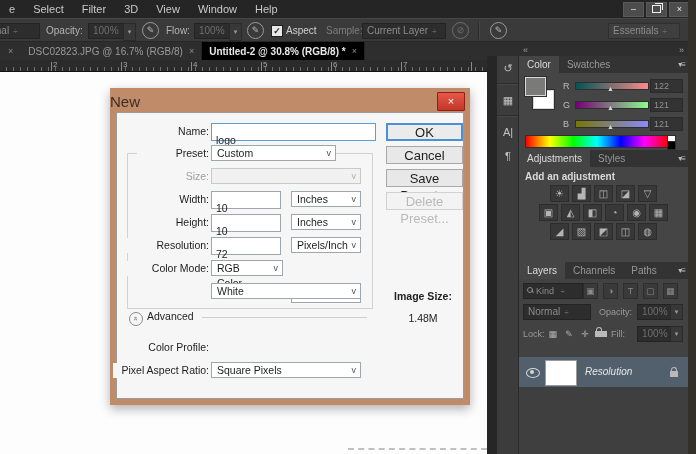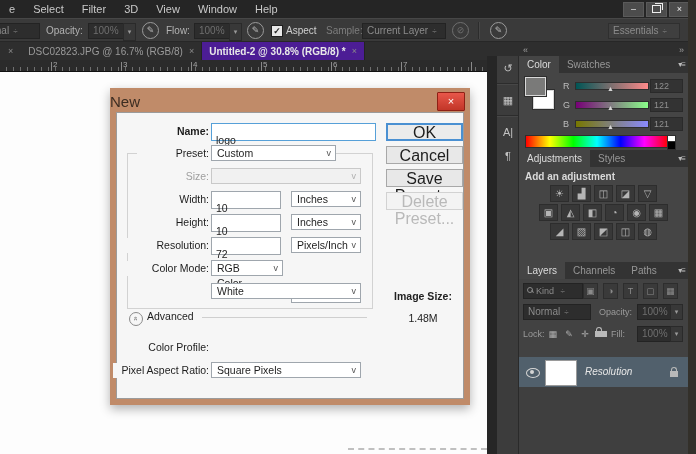--- a/index.html
+++ b/index.html
@@ -33,21 +33,21 @@
   .tool-icon{position:absolute;top:3px;width:15px;height:15px;border:1px solid #9a9a9a;
     border-radius:50%;color:#bdbdbd;font-size:9px;line-height:14px;text-align:center;}
   .vsep{position:absolute;top:3px;width:1px;height:17px;background:#2c2c2c;border-right:1px solid #474747;}
   .checkbox{position:absolute;top:6px;width:10px;height:10px;background:#e8e8e8;
     border:1px solid #1f1f1f;color:#222;font-size:9px;line-height:10px;text-align:center;font-weight:bold;}
 
   
   #tabbar{left:0;top:42px;width:487px;height:18px;background:#2e2e2e;color:#9a9a9a;
     font-size:10px;display:flex;align-items:stretch;}
   .doc-tab{display:flex;align-items:center;padding:0 7px;gap:6px;border-right:1px solid #232323;white-space:nowrap;}
-  .doc-tab.active{background:#4c1d95;color:#e8e8e8;font-weight:bold;}
+  .doc-tab.active{background:#000000;color:#e8e8e8;font-weight:bold;}
   .tab-close{color:#8a8a8a;font-size:9px;font-weight:normal;}
   #orphan-close{display:flex;align-items:center;padding:0 8px;color:#8a8a8a;font-size:9px;}
 
   
   #dock-header{left:487px;top:42px;width:209px;height:14px;background:#2e2e2e;color:#9f9f9f;font-size:9px;}
 
   
   #ruler{left:0;top:60px;width:487px;height:12px;background:#2b2b2b;overflow:hidden;
     border-bottom:1px solid #111;box-sizing:border-box;}
   #ruler .ticks-small{position:absolute;left:0;bottom:0;width:100%;height:4px;
@@ -79,21 +79,21 @@
     line-height:16px;padding:8px 4px;font-size:10.5px;box-sizing:border-box;z-index:2;}
   .tbox.focus{border-color:#56a0d8;}
   .dd{position:absolute;background:#fff;border:1px solid #9fa6ad;height:16px;line-height:15px;
     padding:0 16px 0 5px;font-size:10.5px;box-sizing:border-box;z-index:2;}
   .dd::after{content:"v";position:absolute;right:4px;top:0;font-size:9px;color:#555;}
   .dd.disabled{background:#f1f1f1;border-color:#c9c9c9;color:#9f9f9f;}
   .dd.disabled::after{color:#b0b0b0;}
   #groupbox{position:absolute;left:10px;top:40px;width:244px;height:154px;
     border:1px solid #d2d2d2;z-index:1;}
   .dlg-btn{position:absolute;left:269px;width:77px;height:18px;background:#e8e8e8;
-    border:1px solid #a8a8a8;font-size:16px;text-align:center;line-height:17px;
+    border:1px solid #a8a8a8;font-size:13px;text-align:center;line-height:17px;
     color:#1d1d1d;box-sizing:border-box;}
   .dlg-btn.default{border:2px solid #4a90d2;line-height:15px;background:#ebebeb;}
   .dlg-btn.disabled{color:#b9b9b9;border-color:#d2d2d2;background:#f3f3f3;}
   #adv-icon{position:absolute;left:12px;top:199px;width:12px;height:12px;border:1px solid #8a8a8a;
     border-radius:50%;color:#555;z-index:2;background:#f6f6f6;}
   #adv-icon span{position:absolute;left:1px;top:1px;font-size:8px;transform:rotate(-90deg);display:block;width:9px;height:9px;line-height:9px;text-align:center;}
   #adv-label{position:absolute;left:30px;top:197px;font-size:10.5px;z-index:2;}
   #adv-rule{position:absolute;left:85px;top:204px;width:165px;border-top:1px solid #cfcfcf;}
   #img-size-label{position:absolute;left:260px;top:177px;width:92px;text-align:center;
     font-weight:bold;font-size:10.5px;color:#222;}
@@ -368,21 +368,21 @@
   </div>
 
   <div id="dialog" class="abs">
     <div id="dlg-titlebar">
       <div id="dlg-title">New</div>
       <div id="dlg-close">×</div>
     </div>
     <div id="dlg-body">
       <div id="groupbox"></div>
 
-      <span class="fld-label" style="left:20px;top:11px;width:70px;font-weight:bold;">Name:</span>
+      <span class="fld-label" style="left:20px;top:11px;width:70px;">Name:</span>
       <div class="tbox focus" style="left:94px;top:10px;width:165px;">logo</div>
 
       <span class="fld-label" style="left:20px;top:33px;width:70px;">Preset:</span>
       <div class="dd" style="left:94px;top:32px;width:125px;"><span>Custom</span></div>
 
       <span class="fld-label disabled" style="left:20px;top:56px;width:70px;">Size:</span>
       <div class="dd disabled" style="left:94px;top:55px;width:150px;"><span></span></div>
 
       <span class="fld-label" style="left:20px;top:79px;width:70px;">Width:</span>
       <div class="tbox" style="left:94px;top:78px;width:70px;">10</div>

